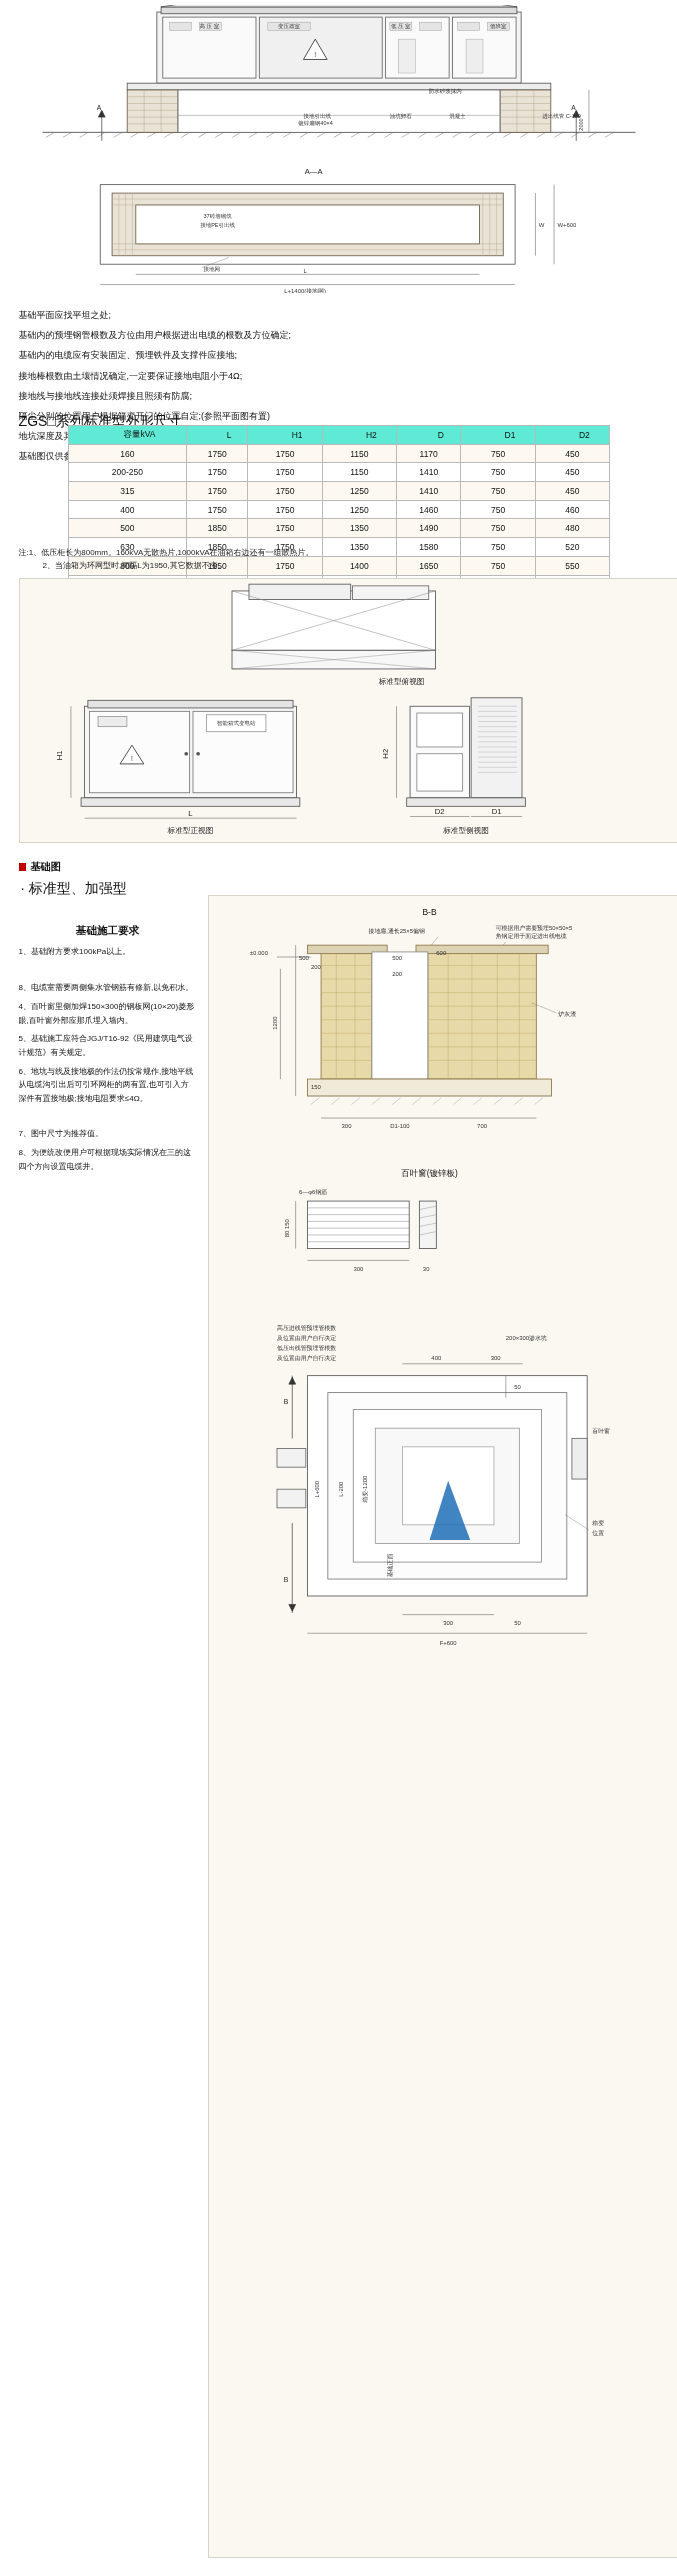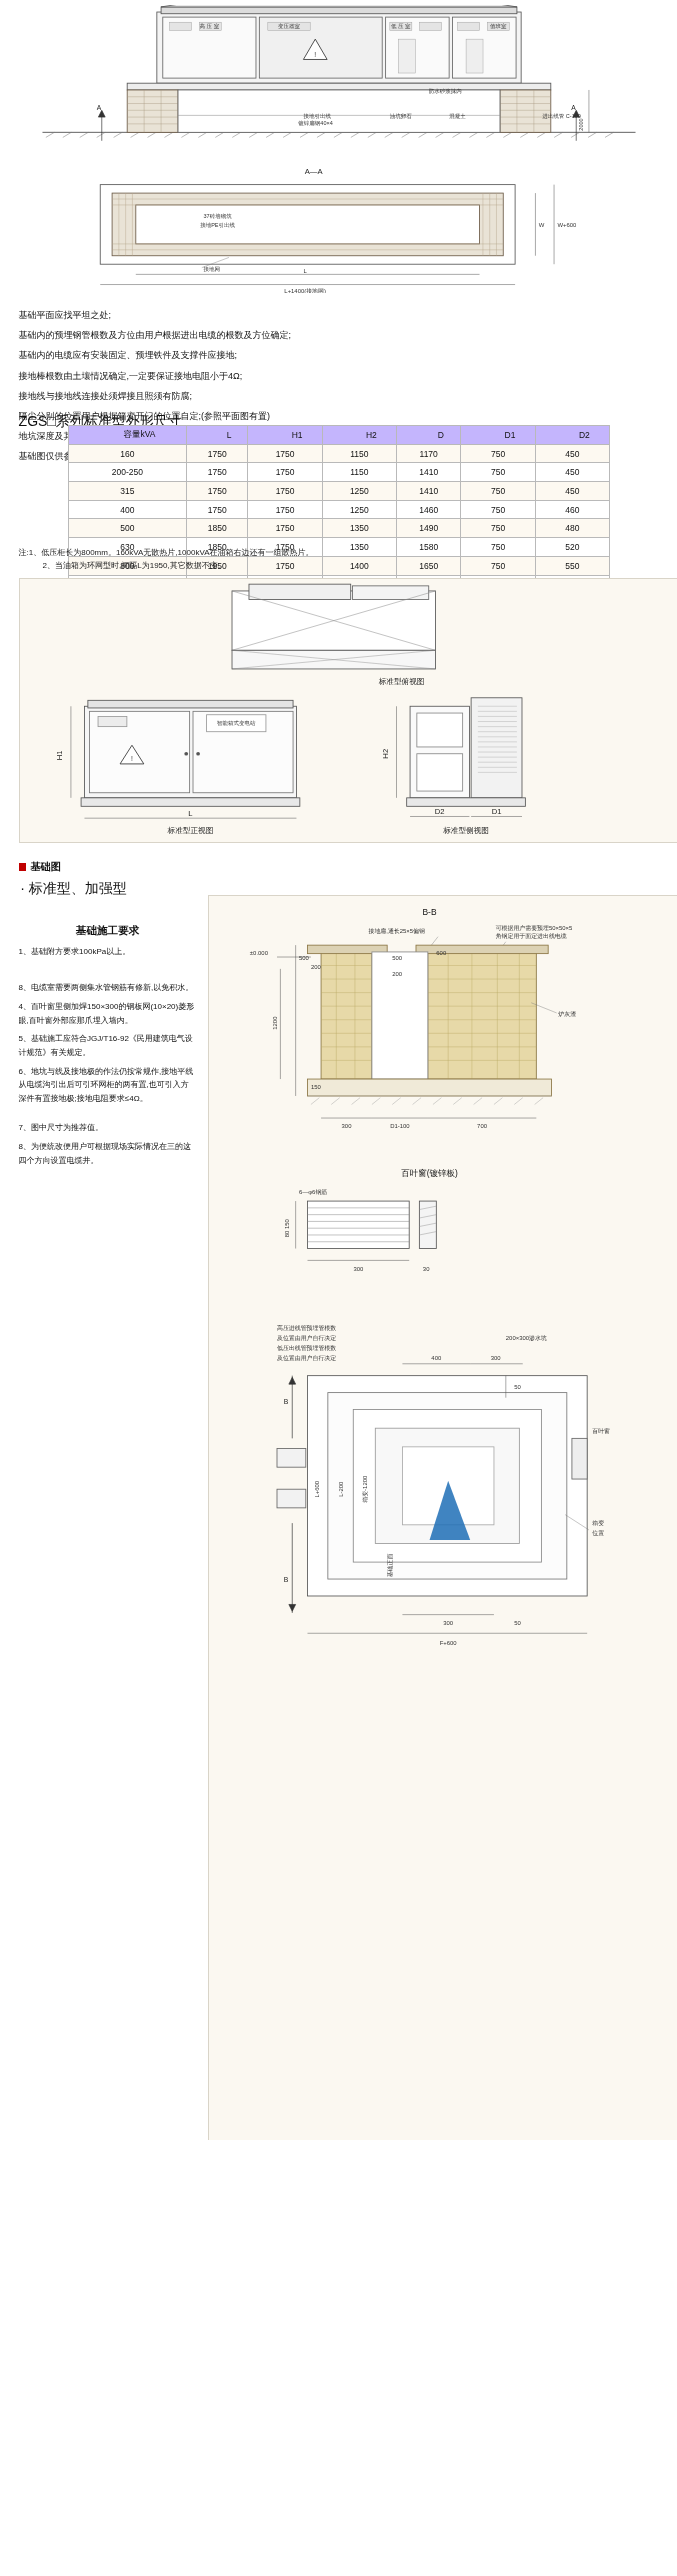--- a/index.html
+++ b/index.html
@@ -1,29 +1,29 @@
 <!DOCTYPE html>
 <html style="font-size:13.6px"><head>
 <meta charset="utf-8">
 <style>
   html,body{margin:0;padding:0;background:#ffffff;}
   body{width:678px;height:2576px;position:relative;font-family:"Liberation Sans","DejaVu Sans",sans-serif;color:#1a1a1a;}
-  .page{position:relative;width:678px;height:2140px;overflow:hidden;}
+  .page{position:relative;width:678px;height:2576px;overflow:hidden;}
   .sec{position:absolute;}
   svg{display:block;}
   .txt{font-size:8px;fill:#222;font-family:"Liberation Sans","DejaVu Sans",sans-serif;}
   .txt6{font-size:6.5px;fill:#333;}
   .txt7{font-size:7px;fill:#333;}
   .txt9{font-size:9px;fill:#222;}
   .txt10{font-size:10px;fill:#111;}
   .bullets{font-size:9px;line-height:16px;color:#111;}
   .bullets div{margin-bottom:4.2px;}
   table.spec{border-collapse:collapse;font-size:8.5px;width:542px;}
   table.spec th,table.spec td{border:0.8px solid #b9b9b9;text-align:center;padding:2.5px 0;height:12.7px;color:#111;}
-  table.spec thead th{background:#c4b5fd;font-weight:normal;padding-left:24px;}
+  table.spec thead th{background:#5eead4;font-weight:normal;padding-left:24px;}
   table.spec tbody tr:nth-child(odd){background:#fdf9f1;}
   table.spec tbody tr:nth-child(even){background:#ffffff;}
   .note{font-size:8px;line-height:12.7px;color:#222;}
   .secttitle{font-size:10.2px;font-weight:bold;color:#111;}
   .redbox{width:7.6px;height:7.6px;background:#c00000;display:inline-block;margin-right:4.2px;vertical-align:-0.8px;}
   .sub{font-size:14px;color:#111;}
   .panel{border:0.8px solid #d9d4c8;background:#fbf8f1;padding-left:17px;}
   .reqbox{font-size:8px;line-height:13.6px;color:#111;}
   .reqtitle{font-size:10.6px;font-weight:bold;text-align:center;color:#111;margin-bottom:6.8px;}
 </style>
@@ -385,21 +385,21 @@
     <span class="sub">· <span>标准型、加强型</span></span>
   </div>
 
   <div class="sec" style="left:18.6px;top:924px;width:178px;">
     <div class="reqtitle">基础施工要求</div>
     <div class="reqbox">
       <div style="margin-bottom:23px;">1、基础附方要求100kPa以上。</div>
       <div style="margin-bottom:5.1px;">8、电缆室需要两侧集水管钢筋有修新,以免积水。</div>
       <div style="margin-bottom:5.1px;">4、百叶窗里侧加焊150×300的钢板网(10×20)菱形眼,百叶窗外部应那爪埋入墙内。</div>
       <div style="margin-bottom:5.1px;">5、基础施工应符合JGJ/T16-92《民用建筑电气设计规范》有关规定。</div>
-      <div style="margin-bottom:16px;">6、地坑与线及接地极的作法仍按常规作,接地平线从电缆沟引出后可引环网柜的两有置,也可引入方深件有置接地极;接地电阻要求≤4Ω。</div>
+      <div style="margin-bottom:22px;">6、地坑与线及接地极的作法仍按常规作,接地平线从电缆沟引出后可引环网柜的两有置,也可引入方深件有置接地极;接地电阻要求≤4Ω。</div>
       <div style="margin-bottom:5.1px;">7、图中尺寸为推荐值。</div>
       <div style="margin-bottom:5.1px;">8、为便统改便用户可根据现场实际情况在三的这四个方向设置电缆井。</div>
     </div>
   </div>
 
   <div class="sec panel" style="left:208px;top:895px;width:452px;height:1661px;">
     <svg width="452" height="1661" viewBox="0 0 533 1960">
 
       <text class="txt10" x="240" y="22" text-anchor="middle">B-B</text>
 

